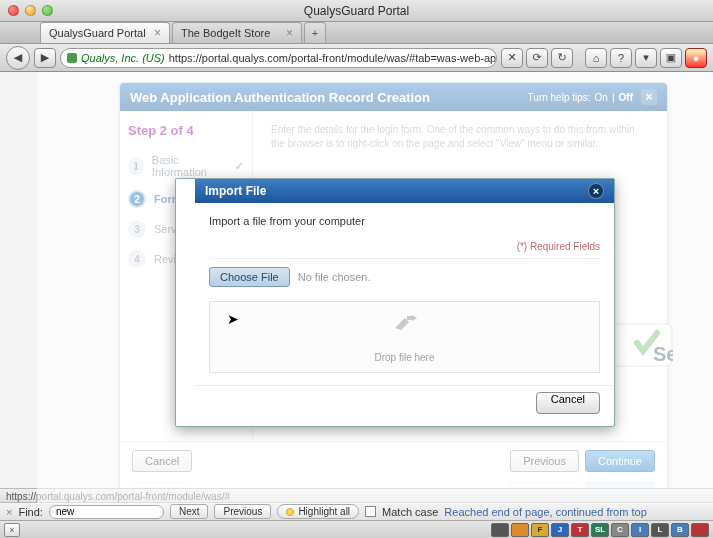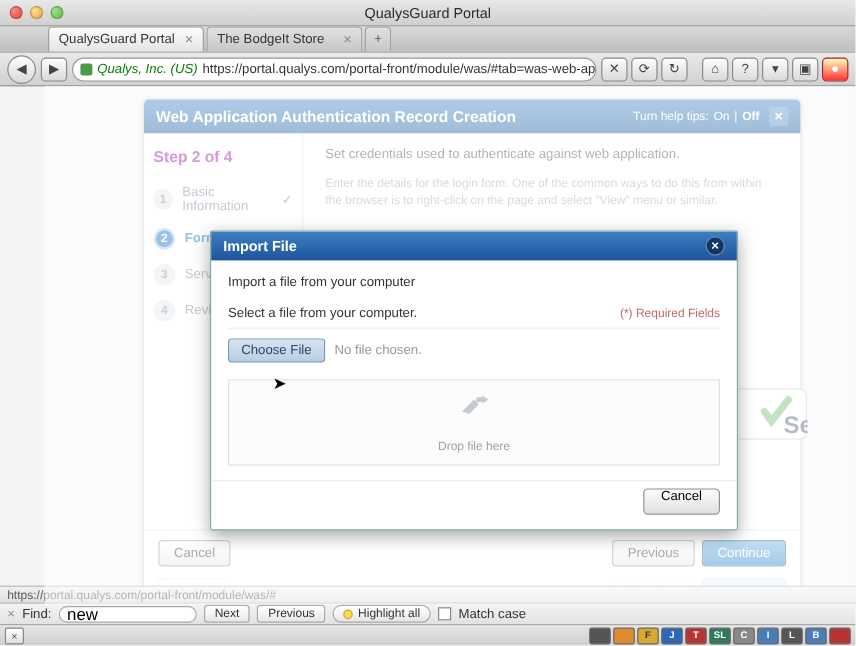--- a/index.html
+++ b/index.html
@@ -63,21 +63,21 @@
 .wiz-foot { display:flex; gap:6px; padding:8px 12px; border-top:1px solid #e2e6ea; }
 .btn { height:22px; padding:0 12px; border:1px solid #9aa7b2; border-radius:3px; background:linear-gradient(#fdfdfd,#e4e8ec); font-size:11px; color:#444; display:flex; align-items:center; }
 .btn.primary { background:linear-gradient(#6fb6e7,#3a8cca); color:#fff; border-color:#2f72a7; }
 .btn.dis { opacity:.45; }
 .spacer { flex:1; }
 
 
 .wiz-foot.ghost { opacity:.35; border-top:none; padding-top:2px; }
 
 
-.modal { position:absolute; left:138px; top:120px; width:440px; background:#fff; border:1px solid #8aa; box-shadow:0 4px 14px rgba(0,0,0,.35); z-index:10; border-radius:2px; }
+.modal { position:absolute; left:138px; top:106px; width:440px; background:#fff; border:1px solid #8aa; box-shadow:0 4px 14px rgba(0,0,0,.35); z-index:10; border-radius:2px;padding-left:19px; }
 .modal-header { background:linear-gradient(#3e7fc2,#1c549b); color:#fff; height:24px; display:flex; align-items:center; padding:0 10px; font-size:12px; font-weight:bold; }
 .modal-header .mclose { margin-left:auto; width:16px; height:16px; background:#0d3766; border-radius:50%; color:#fff; display:flex; align-items:center; justify-content:center; font-size:11px; border:1px solid rgba(255,255,255,.4); }
 .modal-body { padding:12px 14px; }
 .m-sub { font-size:11px; color:#333; margin-bottom:14px; }
 .m-row { display:flex; align-items:center; font-size:11px; color:#333; border-bottom:1px solid #eee; padding-bottom:6px; margin-bottom:8px; }
 .m-row .req2 { margin-left:auto; font-size:10px; color:#c06a6a; }
 .choose { display:inline-flex; height:20px; align-items:center; padding:0 10px; background:linear-gradient(#d7e3ef,#b8cfe3); border:1px solid #7a9abb; border-radius:3px; font-size:11px; color:#2b466a; margin-right:8px; }
 .nofile { color:#999; font-size:11px; }
 .dropzone { border:1px solid #e0e3e6; margin-top:14px; height:72px; background:#fcfcfc; display:flex; flex-direction:column; align-items:center; justify-content:center; gap:20px; color:#9aa3ab; font-size:10px; }
 .dropzone svg path { fill:#c3cad0; }
@@ -86,21 +86,21 @@
 
 
 .cursor { position:absolute; left:190px; top:239px; z-index:20; font-size:14px; color:#000; pointer-events:none; }
 
 
 .statusbar { position:absolute; left:0; right:0; bottom:34px; height:16px; background:linear-gradient(#f0f0f0,#dcdcdc); border-top:1px solid #b9b9b9; font-size:10px; color:#5a5a5a; display:flex; align-items:center; padding:0 6px; z-index:3; }
 
 
 .findbar { position:absolute; left:0; right:0; bottom:18px; height:18px; background:linear-gradient(#f4f4f4,#e2e2e2); border-top:1px solid #b9b9b9; display:flex; align-items:center; padding:0 6px; gap:6px; font-size:11px; color:#333; z-index:3; }
 .findbar .x { color:#888; }
-.findinput { height:14px; width:115px; border:1px solid #aaa; border-radius:8px; padding:0 6px; font-size:14px; }
+.findinput { height:14px; width:115px; border:1px solid #aaa; border-radius:8px; padding:0 6px; font-size:10px; }
 .findbtn { height:15px; padding:0 8px; border:1px solid #aaa; border-radius:3px; background:linear-gradient(#fff,#e6e6e6); font-size:10px; display:flex; align-items:center; }
 .pill { height:15px; padding:0 8px; border:1px solid #aaa; border-radius:8px; background:linear-gradient(#fff,#e6e6e6); font-size:10px; display:flex; align-items:center; gap:4px; }
 .chk { width:11px; height:11px; border:1px solid #888; background:#fff; }
 .findmsg { color:#3968a8; }
 
 
 .taskstrip { position:absolute; left:0; right:0; bottom:0; height:18px; background:linear-gradient(#e5e5e5,#cfcfcf); border-top:1px solid #a8a8a8; display:flex; align-items:center; justify-content:flex-end; gap:2px; padding:0 4px; z-index:3; }
 .tasksq { width:18px; height:14px; border:1px solid #666; border-radius:2px; font-size:8px; font-weight:bold; color:#fff; display:flex; align-items:center; justify-content:center; }
 .c-dg{background:#555}.c-or{background:#e08a2e}.c-js{background:#d8a92e;color:#333}.c-f{background:#2e66b8}.c-rd{background:#b83434}.c-t{background:#2e7b5a}.c-bl{background:#4a7db8}.c-gy{background:#888}
 .tasksp{flex:1}
@@ -177,21 +177,20 @@
         <div class="step">
           <span class="num">3</span>
           <span style="overflow:hidden; max-width:40px; white-space:nowrap;">Server Record</span>
         </div>
         <div class="step">
           <span class="num">4</span>
           <span style="overflow:hidden; max-width:40px; white-space:nowrap;">Review And Confirm</span>
         </div>
       </div>
       <div class="content">
-        <div class="intro">Set credentials used to authenticate against web application.</div>
         <div class="blurred">Enter the details for the login form. One of the common ways to do this from within the browser is to right-click on the page and select "View" menu or similar.</div>
       </div>
     </div>
     <svg class="se-logo" viewBox="0 0 70 44">
       <rect class="se-bg" x="1" y="1" width="68" height="42" rx="6"></rect>
       <path class="se-check" d="M34 20 l6 8 l14 -18"></path>
       <text x="50" y="38" font-size="20" font-weight="bold" fill="#5a6b7c">Se</text>
     </svg>
     <div class="wiz-foot">
       <div class="btn">Cancel</div>
@@ -210,21 +209,20 @@
   <div class="overlay-muted"></div>
 
   <div class="modal">
     <div class="modal-header">
       <span>Import File</span>
       <span class="mclose">×</span>
     </div>
     <div class="modal-body">
       <div class="m-sub">Import a file from your computer</div>
       <div class="m-row">
-        <span>Select a file from your computer.</span>
         <span class="req2">(*) Required Fields</span>
       </div>
       <div style="display:flex; align-items:center;">
         <span class="choose">Choose File</span>
         <span class="nofile">No file chosen.</span>
       </div>
       <div class="dropzone">
         <svg width="28" height="20">
             <path d="M4 16 L14 6 L18 10 L10 18 Z M16 4 L22 4 L20 2 L26 6 L20 10 L22 8 L16 8 Z"></path>
           </svg>
@@ -248,20 +246,21 @@
   <span>Find:</span>
   <input class="findinput" value="new" style="">
   <span class="findbtn">Next</span>
   <span class="findbtn">Previous</span>
   <span class="pill">
     <span style="width:8px;height:8px;border-radius:50%;background:#ffd84a;border:1px solid #c8a82e"></span>
     <span>Highlight all</span>
   </span>
   <span class="chk"></span>
   <span>Match case</span>
+  <span class="findmsg">Reached end of page, continued from top</span>
 </div>
 
 <div class="taskstrip">
   <div class="lbtn">×</div>
   <div class="tasksp"></div>
   <div class="tasksq c-dg"></div>
   <div class="tasksq c-or"></div>
   <div class="tasksq c-js">F</div>
   <div class="tasksq c-f">J</div>
   <div class="tasksq c-rd">T</div>

